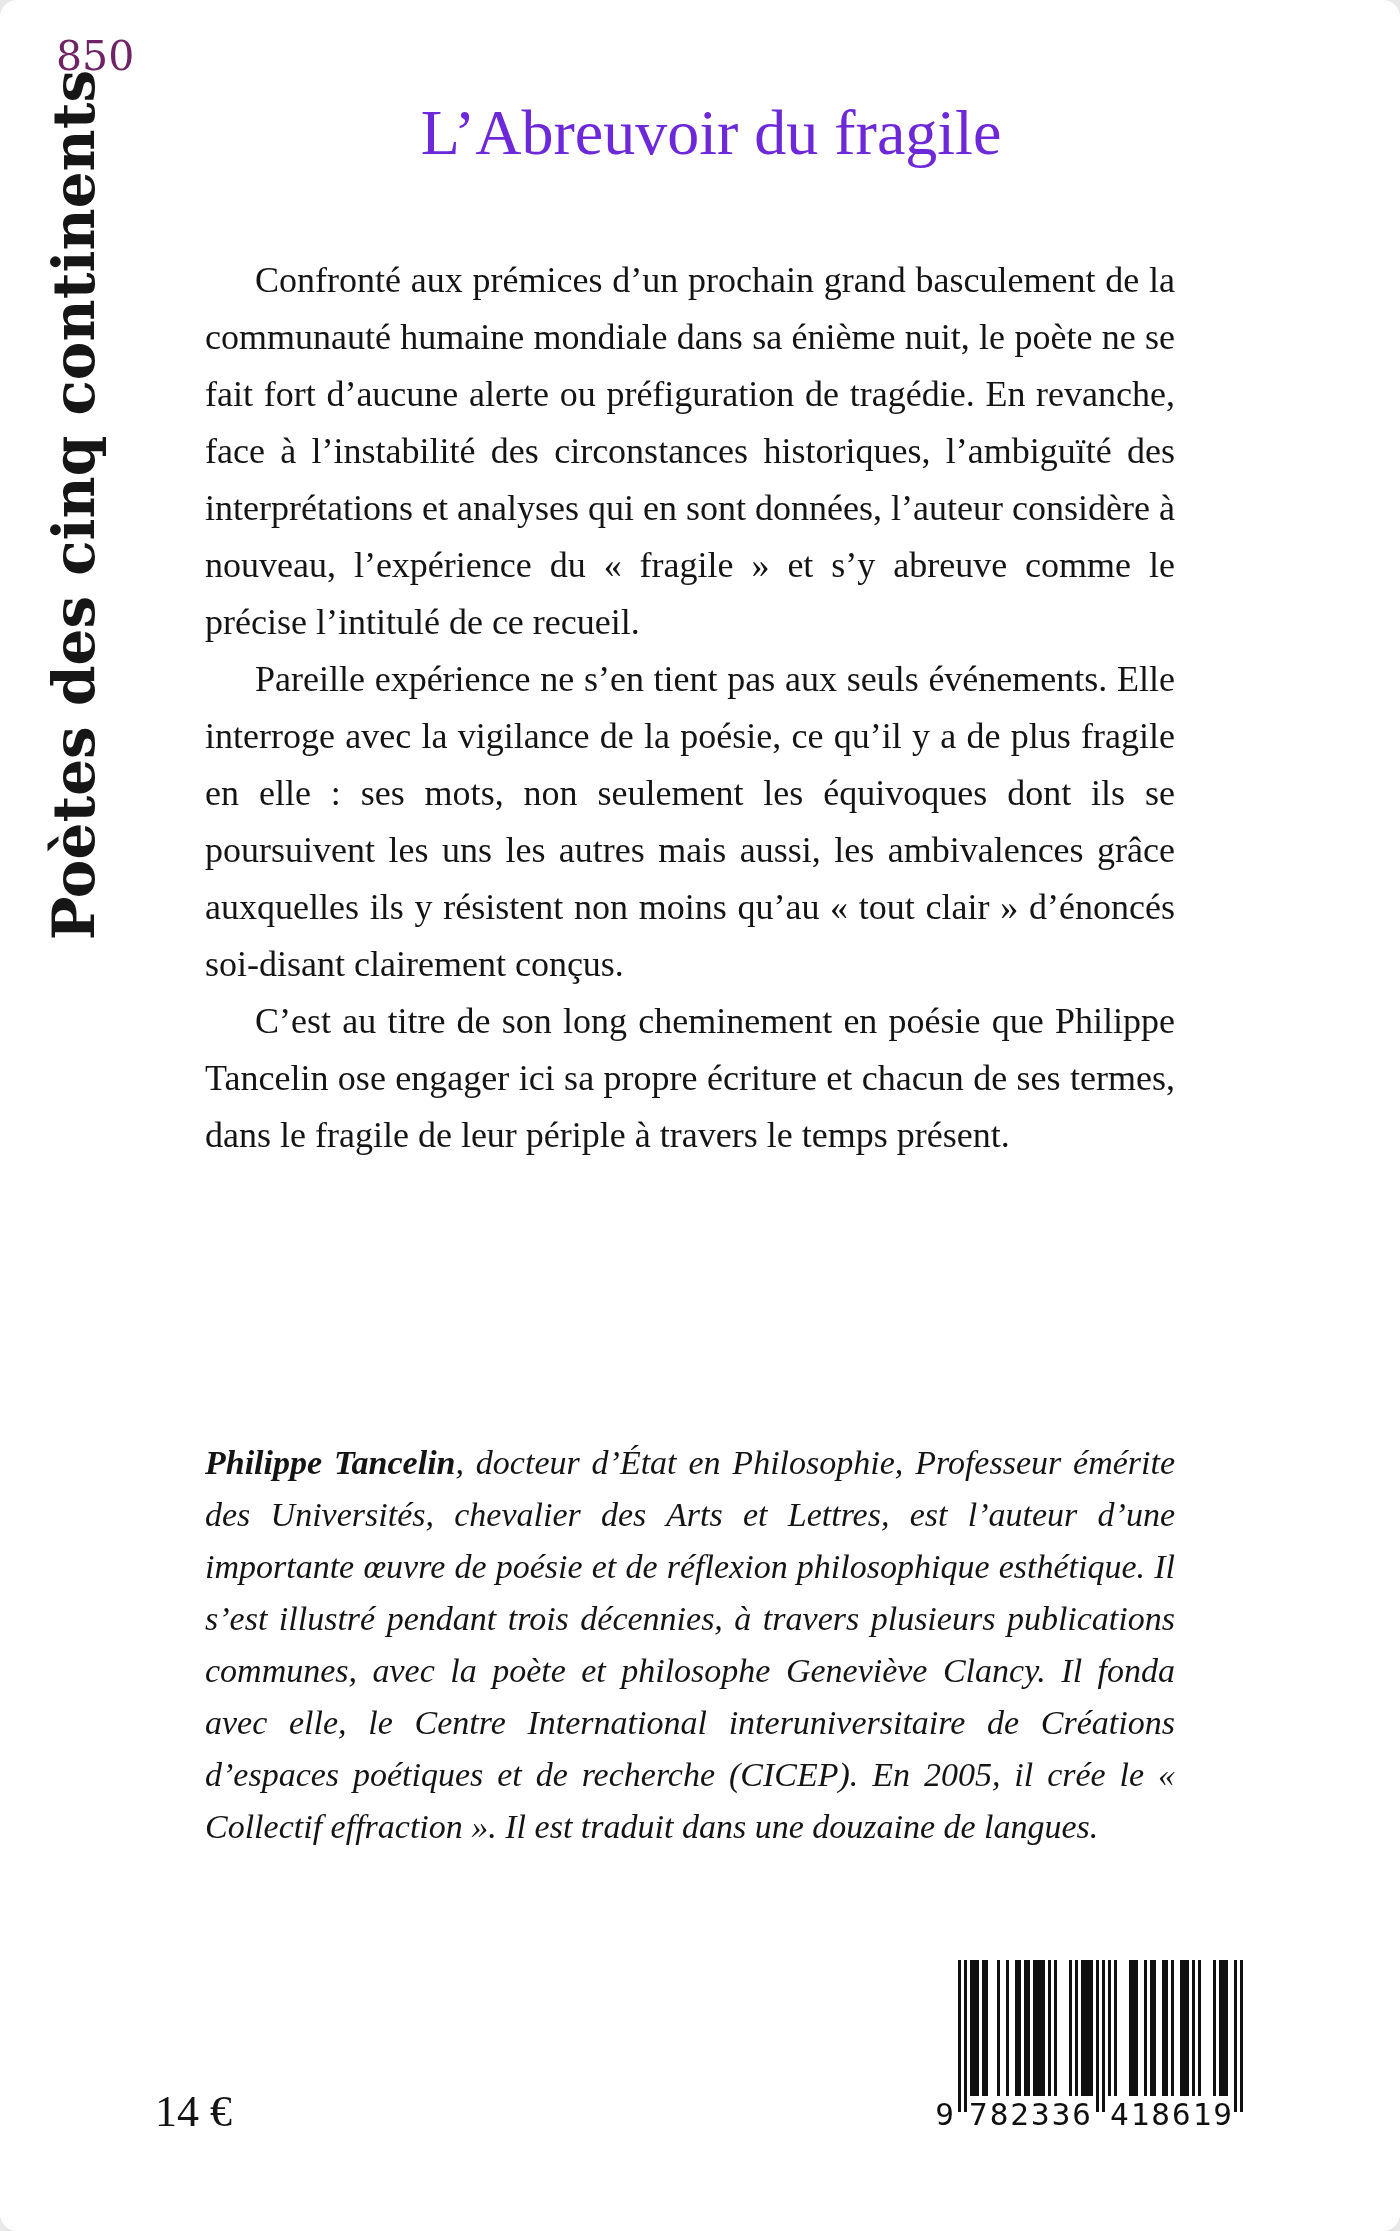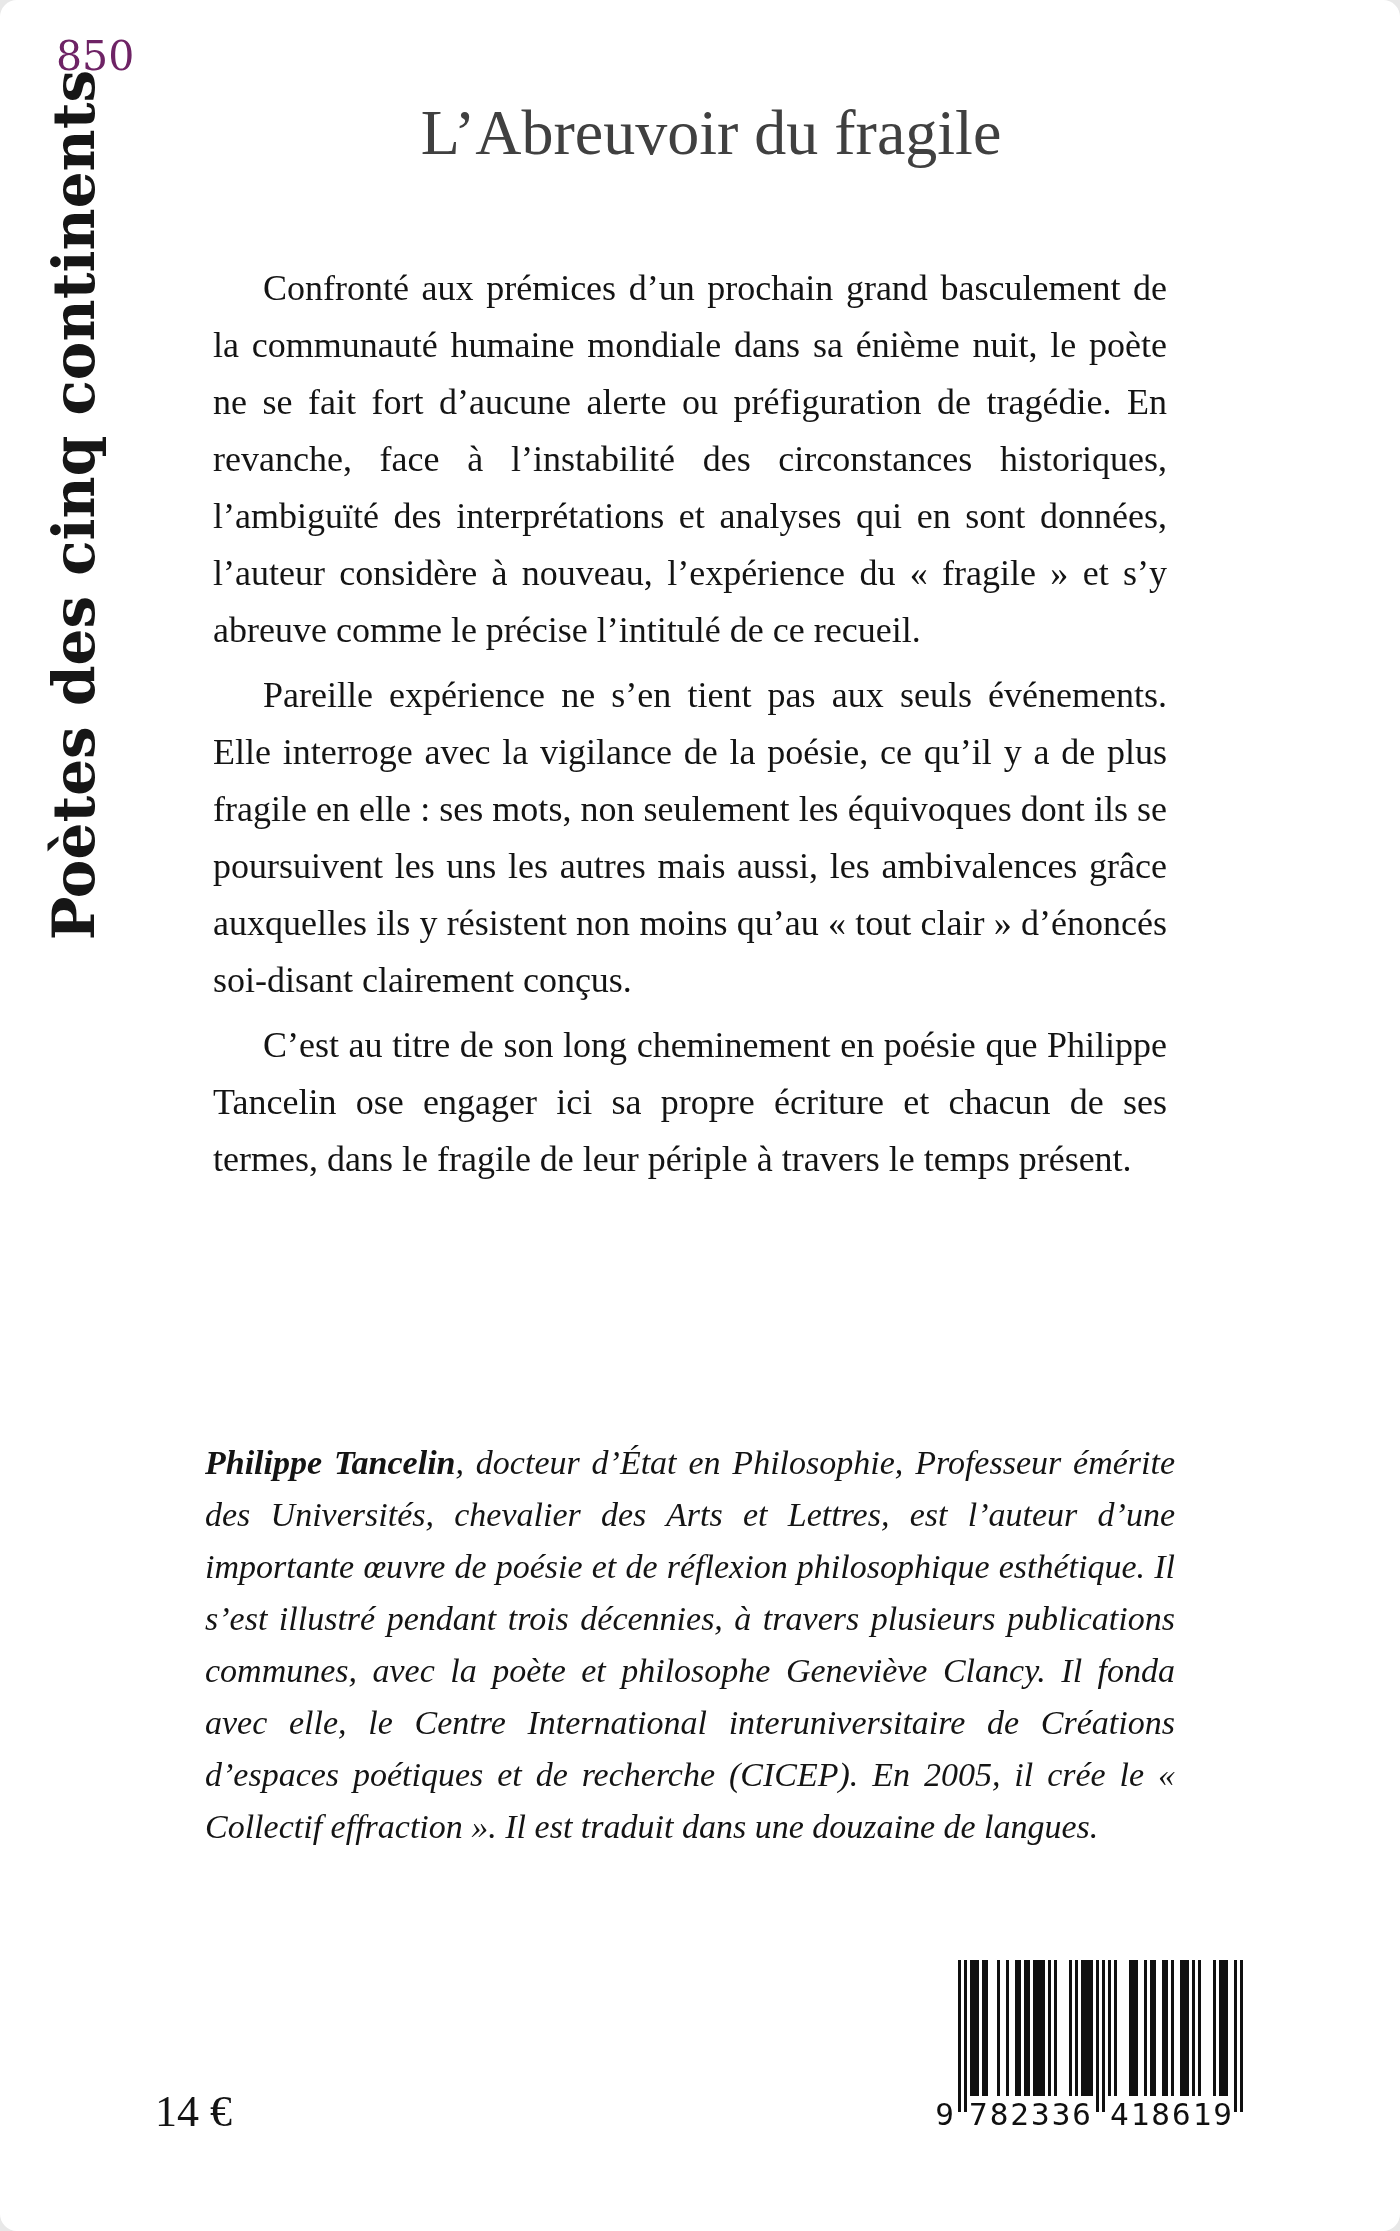--- a/index.html
+++ b/index.html
@@ -33,21 +33,21 @@
     margin:0;
     text-align:center;
     font-size:64px;font-weight:400;line-height:1.1;
     font-family:"Liberation Serif", serif;
   }
   .synopsis{
     position:absolute;left:205px;top:252px;width:970px;
     font-size:36px;line-height:57px;
     text-align:justify;
   }
-  .synopsis p{margin:8px;text-indent:50px;}
+  .synopsis p{margin:0;text-indent:50px;}
   .bio{
     position:absolute;left:205px;top:1437px;width:970px;
     font-size:34px;line-height:52px;
     font-style:italic;
     text-align:justify;
   }
   .bio p{margin:0;}
   .bio .author-name{font-weight:700;font-style:italic;}
   .isbn-line{
     position:absolute;left:155px;top:2042px;
@@ -74,21 +74,21 @@
 </style>
 </head>
 <body>
 
 <div class="page">
 
   <div class="collection-number accent" style="color: rgb(110, 35, 101);">850</div>
 
   <div class="spine-text">Poètes des cinq continents</div>
 
-  <h1 class="title accent" style="color: #404040;">L’Abreuvoir du fragile</h1>
+  <h1 class="title accent" style="color: #6d28d9;">L’Abreuvoir du fragile</h1>
 
   <div class="synopsis">
     <p>Confronté aux prémices d’un prochain grand basculement de la communauté humaine mondiale dans sa énième nuit, le poète ne se fait fort d’aucune alerte ou préfiguration de tragédie. En revanche, face à l’instabilité des circonstances historiques, l’ambiguïté des interprétations et analyses qui en sont données, l’auteur considère à nouveau, l’expérience du « fragile » et s’y abreuve comme le précise l’intitulé de ce recueil.</p>
     <p>Pareille expérience ne s’en tient pas aux seuls événements. Elle interroge avec la vigilance de la poésie, ce qu’il y a de plus fragile en elle : ses mots, non seulement les équivoques dont ils se poursuivent les uns les autres mais aussi, les ambivalences grâce auxquelles ils y résistent non moins qu’au « tout clair » d’énoncés soi-disant clairement conçus.</p>
     <p>C’est au titre de son long cheminement en poésie que Philippe Tancelin ose engager ici sa propre écriture et chacun de ses termes, dans le fragile de leur périple à travers le temps présent.</p>
   </div>
 
   <div class="bio">
     <p><span class="author-name">Philippe Tancelin</span><span>, docteur d’État en Philosophie, Professeur émérite des Universités, chevalier des Arts et Lettres, est l’auteur d’une importante œuvre de poésie et de réflexion philosophique esthétique. Il s’est illustré pendant trois décennies, à travers plusieurs publications communes, avec la poète et philosophe Geneviève Clancy. Il fonda avec elle, le Centre International interuniversitaire de Créations d’espaces poétiques et de recherche (CICEP). En 2005, il crée le « Collectif effraction ». Il est traduit dans une douzaine de langues.</span></p>
   </div>

